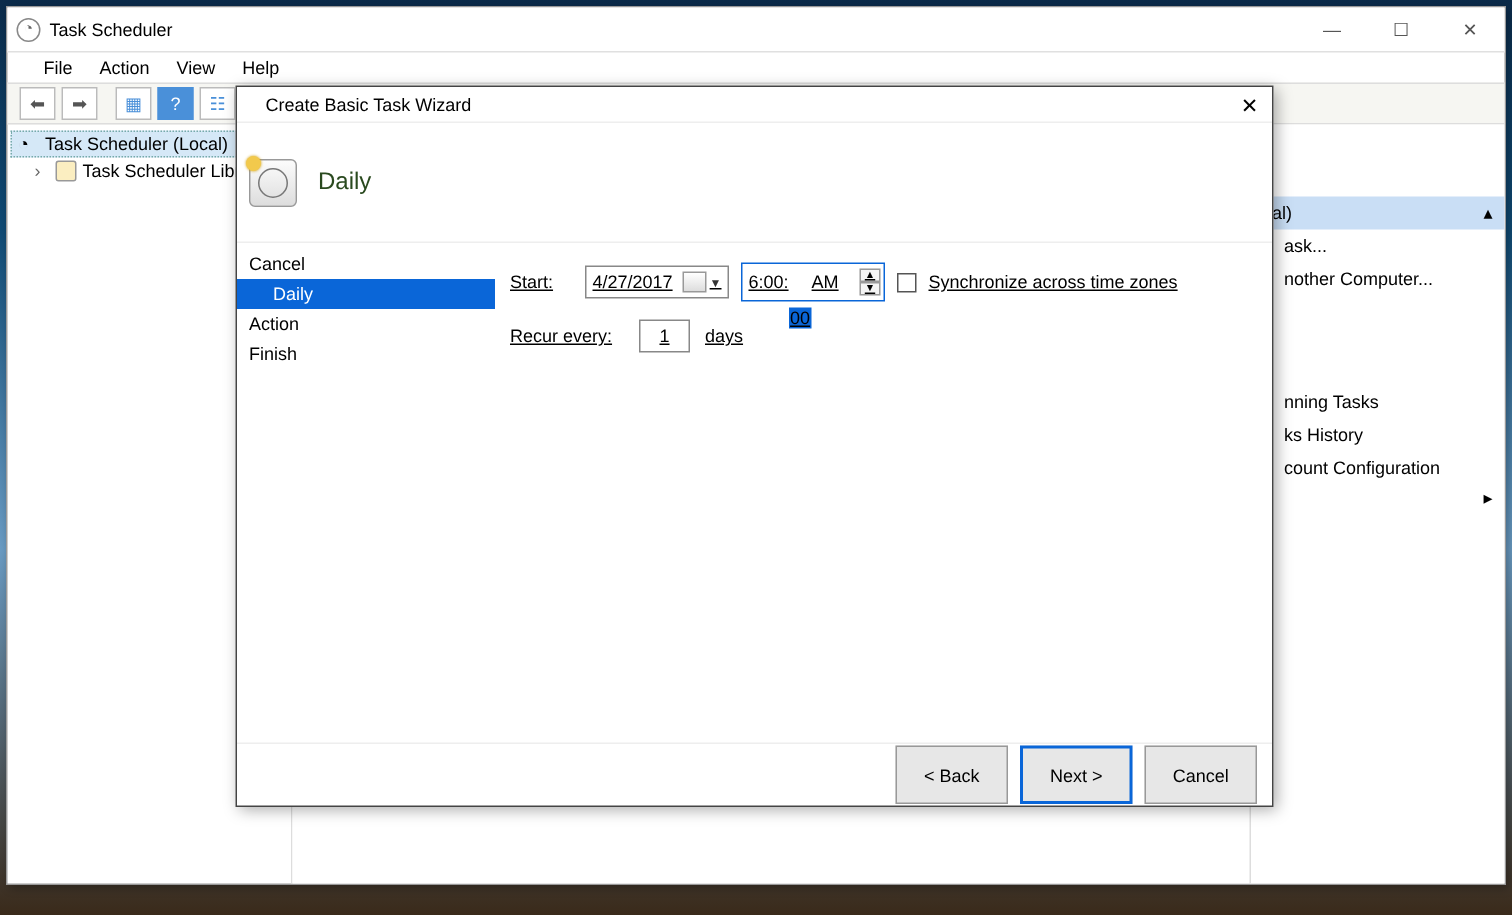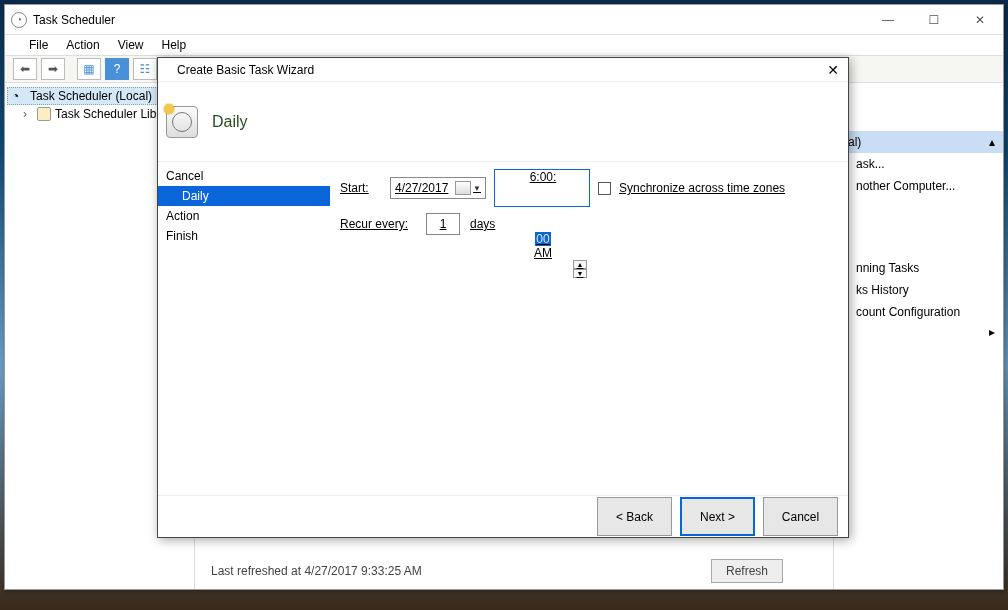--- a/index.html
+++ b/index.html
@@ -59,23 +59,23 @@
     .wiz-nav { width:172px; padding-top:4px; }
     .wiz-nav div { padding:2px 8px; height:20px; display:flex; align-items:center; }
     .wiz-nav .sub { padding-left:24px; }
     .wiz-nav .active { background:#0a66d8; color:#fff; }
     .wiz-main { flex:1; padding:12px 10px; }
     .row { display:flex; align-items:center; height:28px; margin-bottom:8px; gap:8px;text-decoration:underline; }
     .lbl-start { width:42px; }
     .date-field { display:flex; align-items:center; border:1px solid #888; height:22px; width:96px; padding:0 4px; background:#fff; }
     .date-field .cal { margin-left:auto; width:16px; height:14px; border:1px solid #999; background:linear-gradient(#fff,#ddd); }
     .date-field .dd { font-size:8px; color:#333; padding-left:2px; }
-    .time-field { display:flex; align-items:center; border:1px solid #0a66d8; height:38px; width:96px; padding:0 2px 0 4px; background:#fff;flex-direction:column; }
+    .time-field { display:flex; align-items:center; border:1px solid #0a66d8; height:26px; width:96px; padding:0 2px 0 4px; background:#fff; }
     .time-field .t-num { }
-    .time-field .t-sel { background:#0a66d8; color:#e5e5e5; padding:0 1px;margin-top:48px; }
+    .time-field .t-sel { background:#0a66d8; color:#000000; padding:0 1px;margin-top:48px; }
     .spin { width:14px; margin-left:auto; display:flex; flex-direction:column; }
     .spin div { height:9px; font-size:7px; line-height:7px; border:1px solid #999; text-align:center; background:#f4f4f4; }
     .chk { width:13px; height:13px; border:1px solid #555; background:#fff; }
     .recur { display:flex; align-items:center; gap:10px; }
     .recur input { width:34px; height:22px; border:1px solid #888; text-align:center; font-size:12px; }
     .wiz-buttons { position:absolute; bottom:0; left:0; right:0; height:42px; display:flex; align-items:center; justify-content:flex-end; gap:8px; padding-right:10px; border-top:1px solid #eee; }
     .wbtn { min-width:75px; height:39px; border:1px solid #999; background:#e7e7e7; display:flex; align-items:center; justify-content:center; font-size:12px; }
     .wbtn.primary { border:2px solid #0a66d8; }
   </style>
 </head>
@@ -126,24 +126,20 @@
       <div class="right-item">ask...</div>
       <div class="right-item">nother Computer...</div>
       <div style="height:60px;"></div>
       <div class="right-item">nning Tasks</div>
       <div class="right-item">ks History</div>
       <div class="right-item">count Configuration</div>
       <div class="right-arrow">▸</div>
     </div>
   </div>
 
-  <div class="statusbar">
-    <span>Last refreshed at 4/27/2017 9:33:25 AM</span>
-    <div class="refresh-btn">Refresh</div>
-  </div>
 </div>
 
 <div class="wizard">
   <div class="wiz-title">
     <span>Create Basic Task Wizard</span>
     <span class="spacer"></span>
     <div class="wiz-close">✕</div>
   </div>
   <div class="wiz-header">
     <div class="big-icon">

